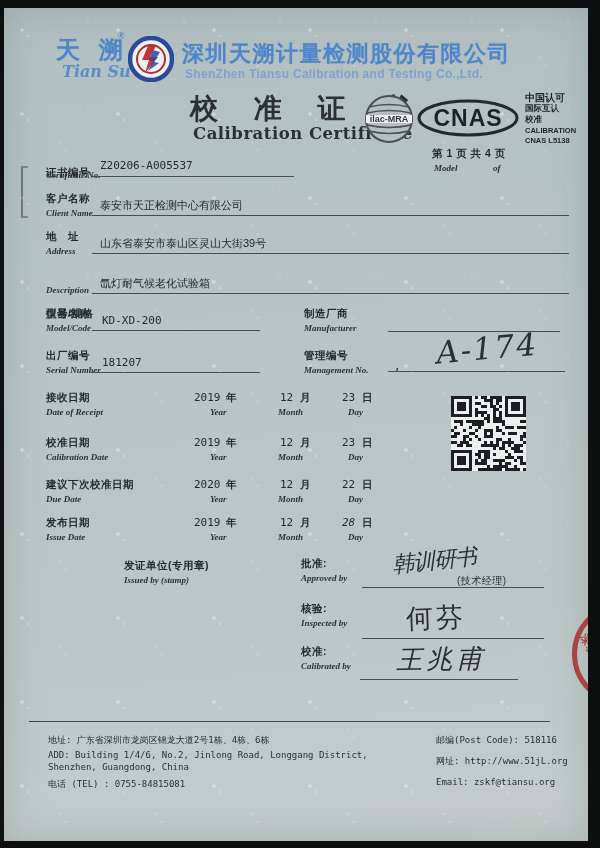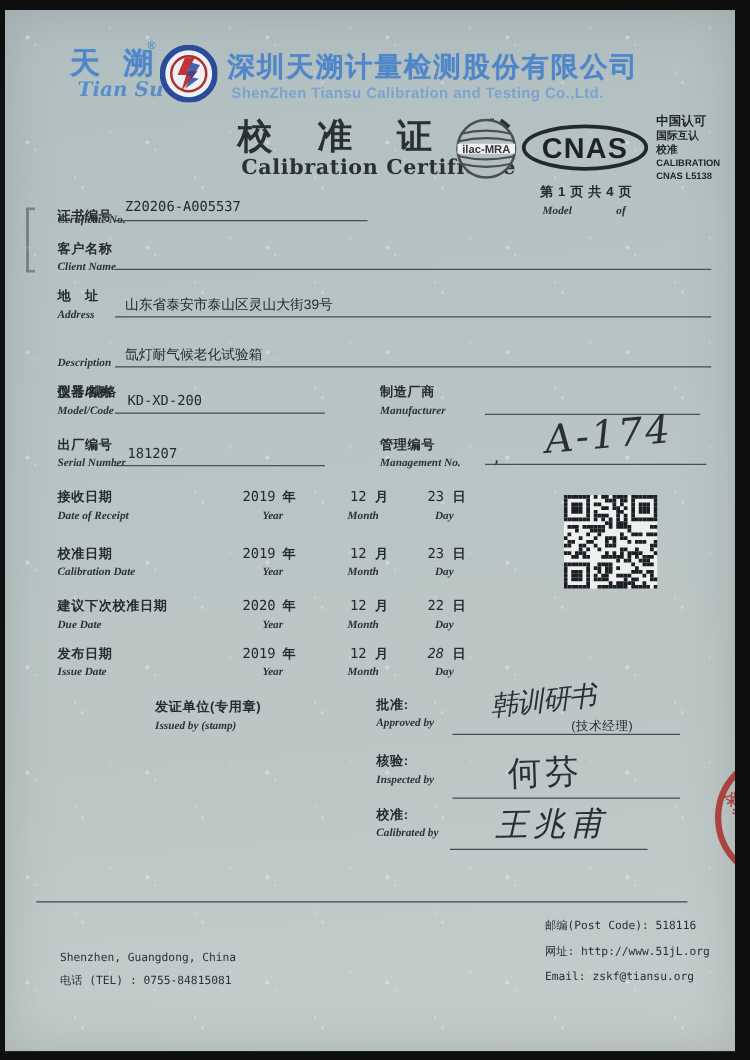--- a/index.html
+++ b/index.html
@@ -90,20 +90,21 @@
 
     <div class="clip" style="left:17px;top:158px;"></div>
 
     <div class="abs cn-label" style="left:42px;top:158px;">证书编号</div>
     <div class="abs en-label" style="left:42px;top:162px;">Certificate No.</div>
     <div class="abs value mono" style="left:96px;top:151px;">Z20206-A005537</div>
     <div class="uline" style="left:88px;top:168px;width:202px;"></div>
 
     <div class="abs cn-label" style="left:42px;top:184px;">客户名称</div>
     <div class="abs en-label" style="left:42px;top:200px;">Client Name</div>
+    <div class="abs value" style="left:96px;top:190px;">泰安市天正检测中心有限公司</div>
     <div class="uline" style="left:88px;top:207px;width:477px;"></div>
 
     <div class="abs cn-label" style="left:42px;top:222px;">地　址</div>
     <div class="abs en-label" style="left:42px;top:238px;">Address</div>
     <div class="abs value" style="left:96px;top:228px;">山东省泰安市泰山区灵山大街39号</div>
     <div class="uline" style="left:88px;top:245px;width:477px;"></div>
 
     <div class="abs cn-label" style="left:42px;top:261px;margin-top:38px;">仪器名称</div>
     <div class="abs en-label" style="left:42px;top:277px;">Description</div>
     <div class="abs value" style="left:96px;top:268px;">氙灯耐气候老化试验箱</div>
@@ -500,20 +501,22 @@
     <div class="abs cn-label" style="left:297px;top:637px;">校准:</div>
     <div class="abs en-label" style="left:297px;top:653px;">Calibrated by</div>
     <div class="abs hand" style="left:392px;top:634px;font-size:26px;font-style:italic;transform:rotate(-1deg);letter-spacing:4px;">王兆甫</div>
     <div class="uline" style="left:356px;top:671px;width:158px;"></div>
 
     <div class="stamp-ring" style="left:568px;top:594px;">
       <div class="stamp-txt" style="left:6px;top:20px;">深圳天溯计量检测</div>
     </div>
 
     <div class="abs" style="left:25px;top:713px;width:521px;border-bottom:1.6px solid #3e464e;"></div>
+    <div class="abs footer-txt" style="left:44px;top:726px;">地址: 广东省深圳市龙岗区锦龙大道2号1栋、4栋、6栋</div>
+    <div class="abs footer-txt" style="left:44px;top:742px;">ADD: Building 1/4/6, No.2, Jinlong Road, Longgang District,</div>
     <div class="abs footer-txt" style="left:44px;top:754px;">Shenzhen, Guangdong, China</div>
     <div class="abs footer-txt" style="left:44px;top:770px;">电话 (TEL) : 0755-84815081</div>
     <div class="abs footer-txt" style="left:432px;top:726px;">邮编(Post Code): 518116</div>
     <div class="abs footer-txt" style="left:432px;top:747px;">网址: http://www.51jL.org</div>
     <div class="abs footer-txt" style="left:432px;top:769px;">Email: zskf@tiansu.org</div>
   </div>
 
   <div class="edge" style="left:0;top:0;width:600px;height:8px;"></div>
   <div class="edge" style="left:0;top:0;width:4px;height:70px;"></div>
   <div class="edge" style="left:588px;top:0;width:12px;height:848px;"></div>

